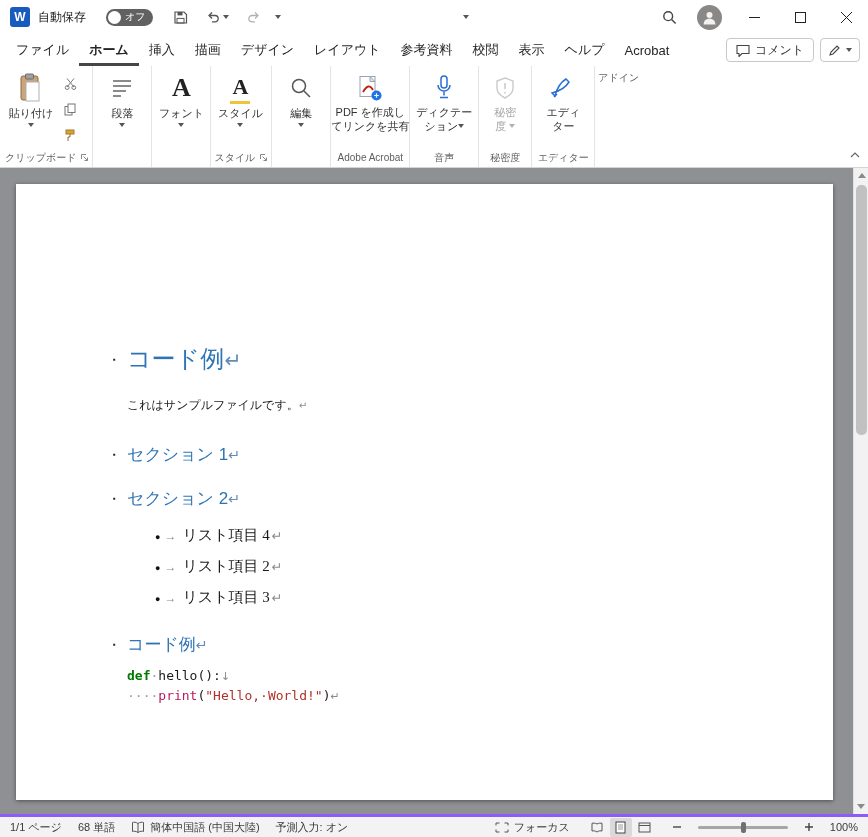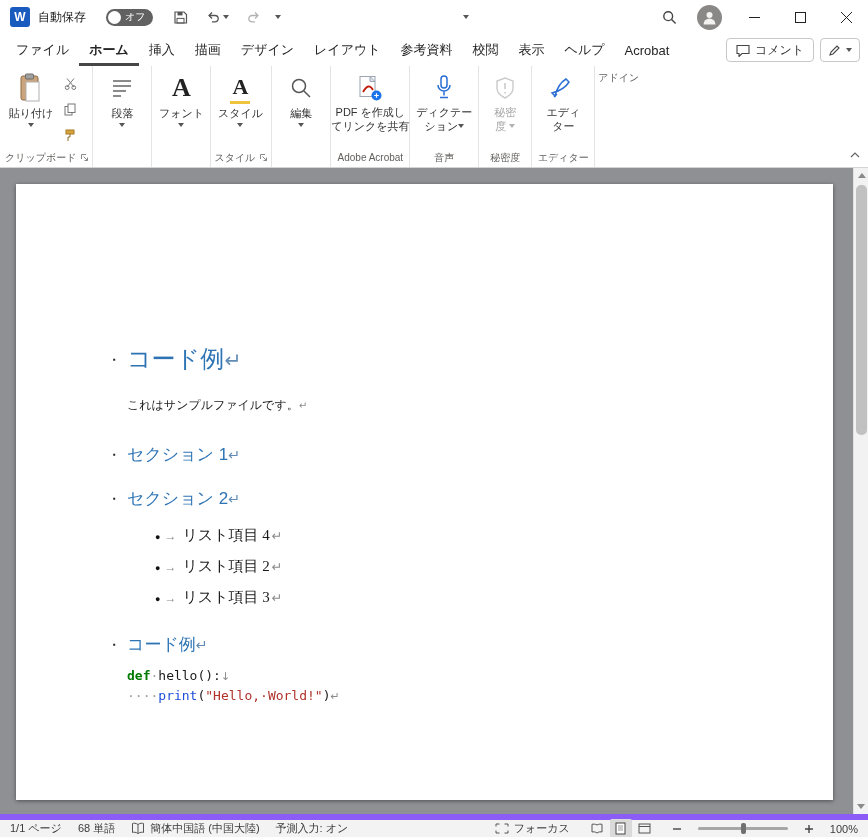--- a/index.html
+++ b/index.html
@@ -59,33 +59,33 @@
   .mark{color:#8a8a8a;font-family:"DejaVu Sans",sans-serif;font-size:.85em}
   .hmark{color:#628cb5}
   .para{font-size:12px;line-height:20px}
   .gap{margin-left:6px}
   .list{list-style:none;padding-left:28px}
   .li{font-size:15px;line-height:18px;margin-bottom:11px;display:flex;align-items:baseline;gap:2px}
   .bullet{font-size:9px;color:#111}
   .tabarrow{color:#8a8a8a;font-size:12px;margin:0 4px 0 2px}
   .code{font-family:"DejaVu Sans Mono",monospace;font-size:13px;line-height:19px;color:#1a1a1a}
   .kw{color:#007a00;font-weight:bold}
-  .fn{color:#1d4ed8}
+  .fn{color:#be185d}
   .str{color:#b0322a}
   .dim{color:#9c9c9c}
 
   
   .vscroll{position:absolute;right:0;top:0;bottom:0;width:15px;background:#f2f2f2;border-left:1px solid #e0e0e0}
   .scr-arrow{width:15px;height:15px;display:flex;align-items:center;justify-content:center}
   .tri-up{width:0;height:0;border-left:4px solid transparent;border-right:4px solid transparent;border-bottom:5px solid #8a8a8a}
   .tri-down{width:0;height:0;border-left:4px solid transparent;border-right:4px solid transparent;border-top:5px solid #8a8a8a;position:absolute;bottom:5px;left:3px}
   .thumb{position:absolute;top:17px;left:2px;width:11px;height:250px;background:#c1c1c1;border-radius:5px}
 
   
-  .statusbar{height:23px;background:#f3f3f3;border-top:6px solid #8b5cf6;display:flex;align-items:center;font-size:11px;color:#3b3b3b;padding:0 10px;gap:16px;flex:0 0 auto}
+  .statusbar{height:23px;background:#f3f3f3;border-top:3px solid #8b5cf6;display:flex;align-items:center;font-size:11px;color:#3b3b3b;padding:0 10px;gap:16px;flex:0 0 auto}
   .sb-item{display:flex;align-items:center;gap:5px;white-space:nowrap}
   .sb-spacer{flex:1}
   .views{display:flex;align-items:center;gap:2px}
   .viewbtn{width:22px;height:19px;display:flex;align-items:center;justify-content:center;border-radius:2px}
   .viewbtn.active{background:#dadada}
   .slider{width:90px;height:3px;background:#a6a6a6;position:relative;border-radius:2px}
   .slider .sthumb{position:absolute;left:43px;top:-4px;width:5px;height:11px;background:#707070;border-radius:2px}
 </style>
 </head>
 <body>

